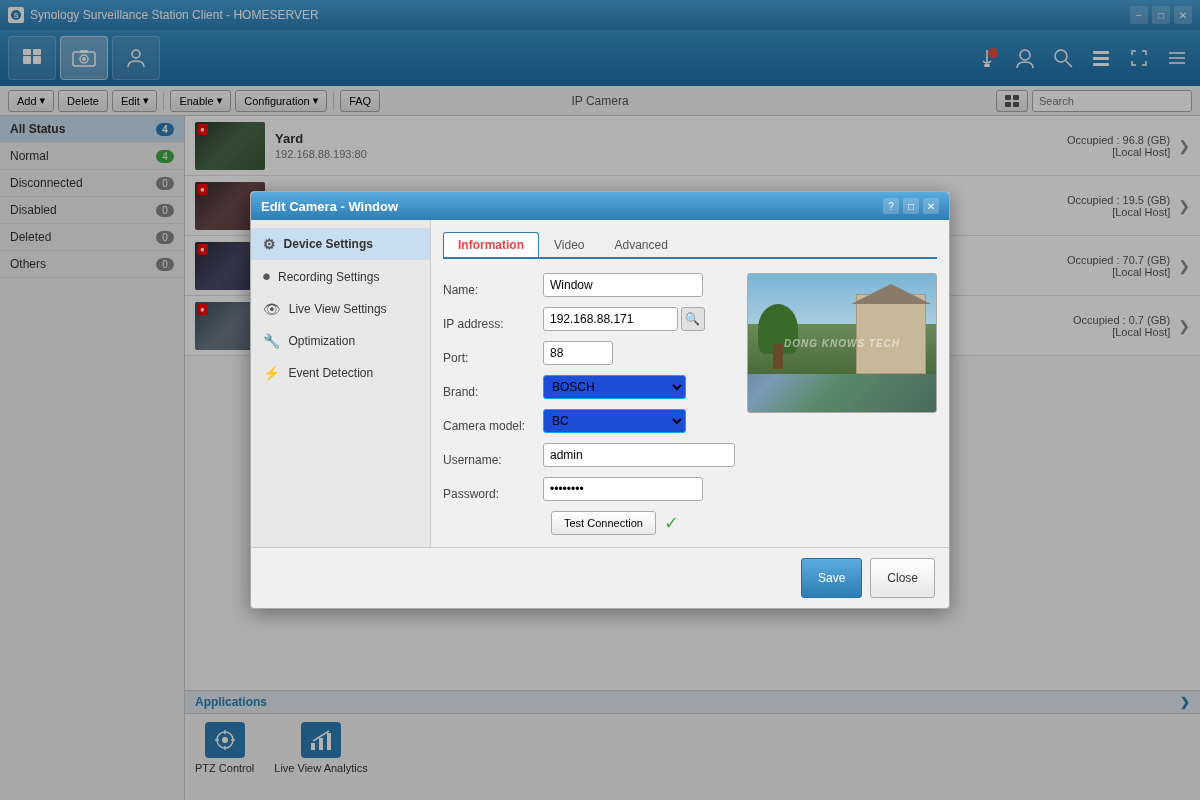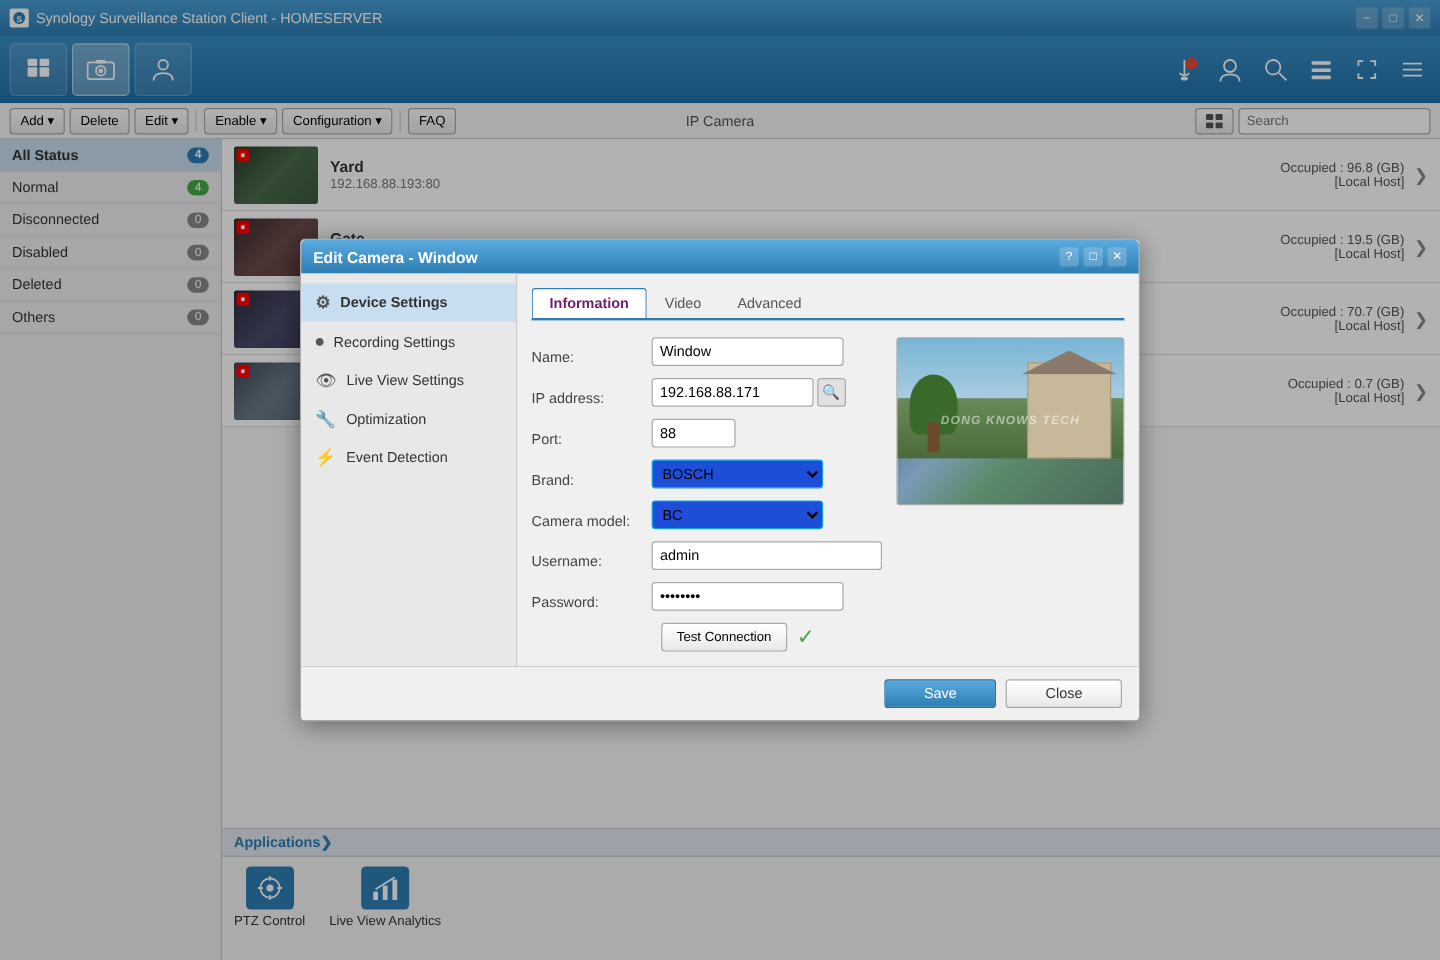--- a/index.html
+++ b/index.html
@@ -169,20 +169,21 @@
       flex-direction: column;
     }
     .applications-header {
       background: #e0e8f0;
       padding: 4px 10px;
       font-size: 12px;
       color: #2d7db3;
       font-weight: bold;
       display: flex;
       align-items: center;
+      justify-content: space-between;
       border-bottom: 1px solid #ccc;
     }
     .applications-content { display: flex; padding: 8px 10px; gap: 20px; }
     .app-item { display: flex; flex-direction: column; align-items: center; gap: 4px; cursor: pointer; }
     .app-icon { width: 40px; height: 36px; background: #2d7db3; border-radius: 4px; display: flex; align-items: center; justify-content: center; color: white; font-size: 18px; }
     .app-label { font-size: 11px; color: #333; text-align: center; line-height: 1.2; }
 
     
     .modal-overlay {
       position: fixed;
@@ -246,21 +247,21 @@
       cursor: pointer;
       font-size: 12px;
       color: #555;
       border: 1px solid transparent;
       border-bottom: none;
       border-radius: 3px 3px 0 0;
     }
     .modal-tab.active {
       background: white;
       border-color: #2d7db3;
-      color: #701a75;
+      color: #ef4444;
       font-weight: bold;
     }
     .form-row {
       display: flex;
       align-items: flex-end;
       margin-bottom: 10px;
     }
     .form-label {
       width: 100px;
       font-size: 12px;
@@ -309,22 +310,22 @@
     .modal-footer {
       padding: 10px 14px;
       display: flex;
       justify-content: flex-end;
       gap: 8px;
       border-top: 1px solid #ccc;
       background: #f0f0f0;
       border-radius: 0 0 4px 4px;
     }
     .footer-btn {
-      height: 24px;
-      padding: 0 32px;
+      height: 40px;
+      padding: 0 16px;
       border: 1px solid #aaa;
       border-radius: 3px;
       cursor: pointer;
       font-size: 12px;
     }
     .footer-btn-primary {
       background: linear-gradient(to bottom, #5aabdf, #2d7db3);
       color: white;
       border-color: #2070a8;
     }

